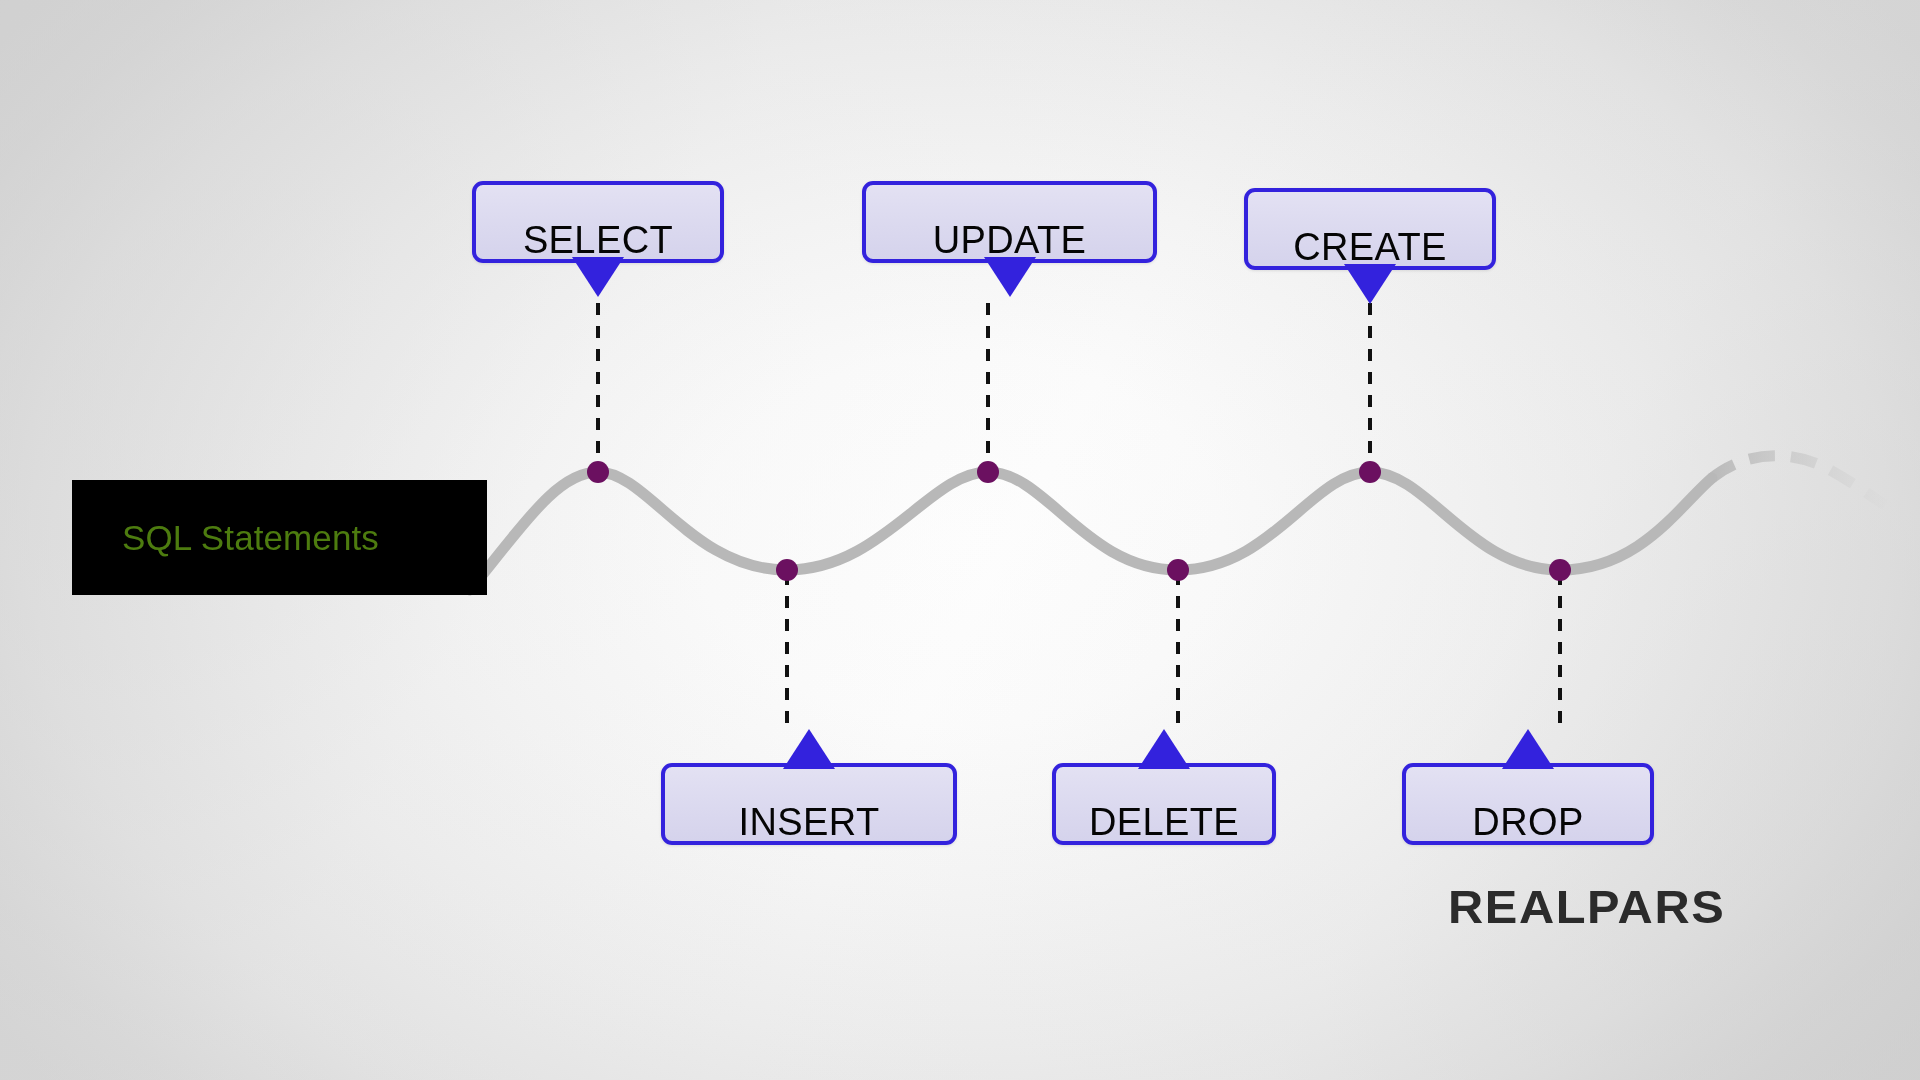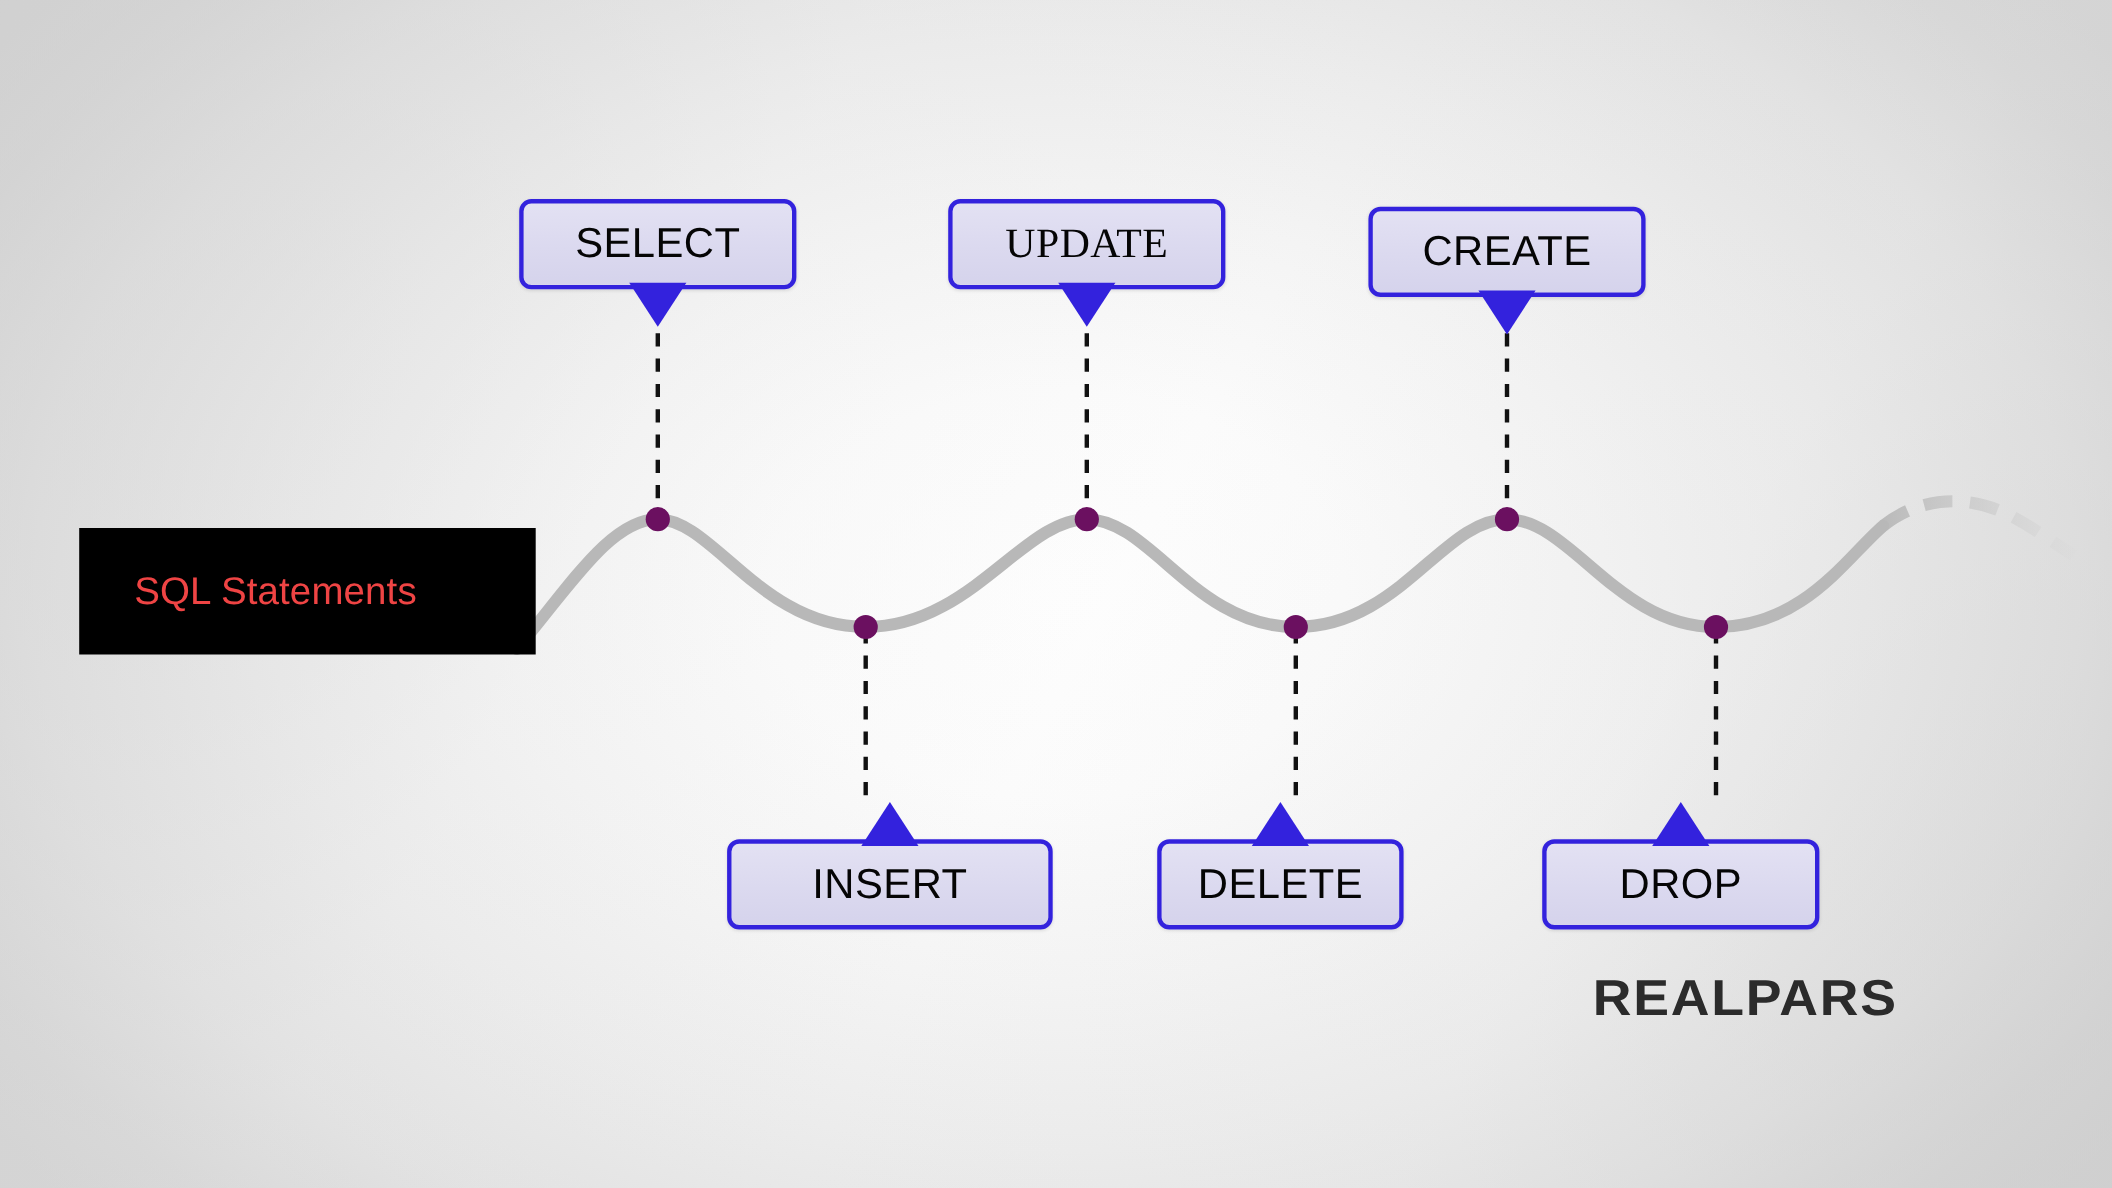--- a/index.html
+++ b/index.html
@@ -53,41 +53,41 @@
     left: 72px;
     top: 480px;
     width: 415px;
     height: 115px;
     background: #000000;
     display: flex;
     align-items: center;
     z-index: 6;
   }
   #source-box .src-text {
-    color: #ef4444;
+    color: #4d7c0f;
     font-size: 35px;
     font-weight: 400;
     letter-spacing: 0.1px;
     padding-left: 50px;
     white-space: nowrap;
   }
   
   .node {
     position: absolute;
     z-index: 7;
   }
   .node-box {
     position: relative;
     box-sizing: border-box;
     background: linear-gradient(180deg, #e3e1f3 0%, #dbd9ef 55%, #d5d3ec 100%);
     border: 4px solid #3322dd;
     border-radius: 11px;
     height: 82px;
     display: flex;
-    align-items: center;
+    align-items: flex-end;
     justify-content: center;
     box-shadow: 0 1px 3px rgba(0,0,0,0.10);
   }
   .node-label {
     color: #050505;
     font-size: 38px;
     font-weight: 400;
     letter-spacing: 0.4px;
     white-space: nowrap;
     line-height: 1;
@@ -178,21 +178,21 @@
           <span class="node-label">SELECT</span>
           <div class="pointer"></div>
         </div>
       </div>
       <div class="node bottom" style="left: 661px; top: 763px; width: 296px;">
         <div class="node-box">
           <span class="node-label">INSERT</span>
           <div class="pointer"></div>
         </div>
       </div>
-      <div class="node top" style="left: 862px; top: 181px; width: 252px; font-family: Liberation Serif, serif;">
+      <div class="node top" style="left: 862px; top: 181px; width: 295px;">
         <div class="node-box">
           <span class="node-label">UPDATE</span>
           <div class="pointer"></div>
         </div>
       </div>
       <div class="node bottom" style="left: 1052px; top: 763px; width: 224px;">
         <div class="node-box">
           <span class="node-label">DELETE</span>
           <div class="pointer"></div>
         </div>

